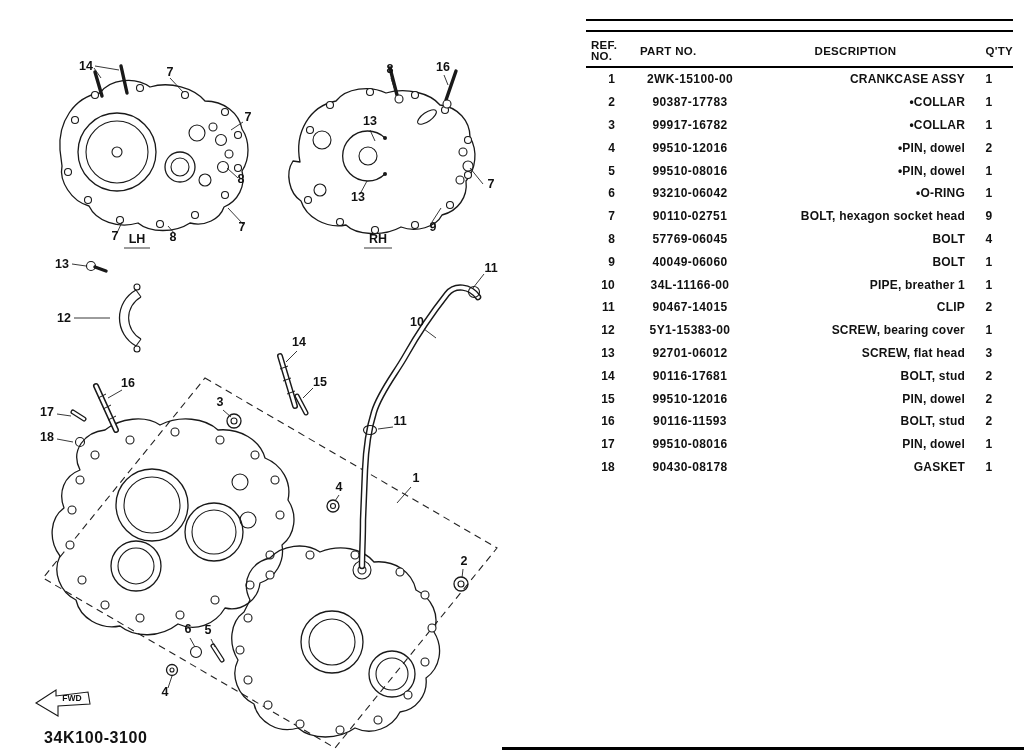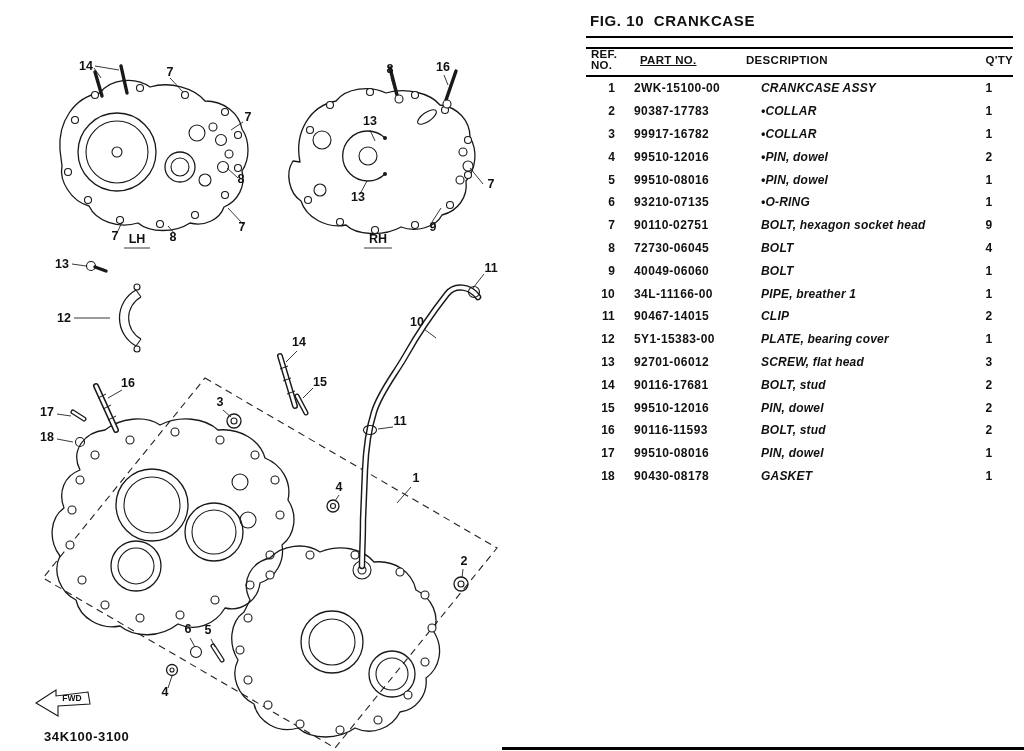--- a/index.html
+++ b/index.html
@@ -10,49 +10,49 @@
   
   .right-col { position:absolute; left:586px; top:12px; width:427px; }
   .fig-title { font-size:15px; font-weight:700; letter-spacing:.6px; white-space:pre; padding-left:4px; }
   .title-rule { border-bottom:2px solid #000; margin-top:7px; }
   table.parts { width:100%; border-collapse:collapse; margin-top:9px; table-layout:fixed; }
   col.w-ref  { width:42px; }
   col.w-part { width:118px; }
   col.w-desc { width:219px; }
   col.w-qty  { width:48px; }
   th { border-top:2px solid #000; border-bottom:2px solid #000;
-       font-size:11.5px; font-weight:700; letter-spacing:.3px; padding:0 0 4px 0; vertical-align:middle; }
+       font-size:11.5px; font-weight:700; letter-spacing:.3px; padding:8px 0 4px 0; vertical-align:middle; }
   th.h-ref  { text-align:left; padding-left:5px; line-height:11px; }
-  th.h-part { text-align:left; padding-left:12px;text-decoration:underline; }
-  th.h-desc { text-align:left; }
+  th.h-part { text-align:left; padding-left:12px; }
+  th.h-desc { text-align:center; }
   th.h-qty  { text-align:right; }
   td { height:22.8px; font-size:12px; font-weight:700; letter-spacing:.2px; padding:0; }
   td.cr { text-align:right; padding-right:13px; }
-  td.cp { text-align:left; padding-left:6px; letter-spacing:.4px; }
-  td.cd { text-align:left; padding-left:15px;font-style:italic; }
+  td.cp { text-align:center; padding-left:6px; letter-spacing:.4px; }
+  td.cd { text-align:right; padding-left:15px; }
   td.cq { text-align:center; }
   
   svg.diagram { position:absolute; left:0; top:0; }
   .ol   { fill:none; stroke:#191919; stroke-width:1.3; stroke-linejoin:round; }
   .ol2  { fill:none; stroke:#191919; stroke-width:1.1; }
   .bh   { fill:#fff; stroke:#191919; stroke-width:1.1; }
   .ld   { stroke:#222; stroke-width:.9; }
   .bolt { stroke:#191919; stroke-width:3.4; stroke-linecap:round; }
   .stud { stroke:#191919; stroke-width:6; stroke-linecap:round; }
   .studw{ stroke:#fff; stroke-width:3; stroke-linecap:round; }
   .pin  { stroke:#191919; stroke-width:5; stroke-linecap:round; }
   .pinw { stroke:#fff; stroke-width:2.4; stroke-linecap:round; }
   .pipe { fill:none; stroke:#191919; stroke-width:6.5; stroke-linecap:round; }
   .pipew{ fill:none; stroke:#fff; stroke-width:3.6; stroke-linecap:round; }
   .tick { stroke:#191919; stroke-width:1; }
   .dash { fill:none; stroke:#222; stroke-width:1.1; stroke-dasharray:7 5; }
   .co   { font:700 12.5px "Liberation Sans",sans-serif; fill:#111; text-anchor:middle; }
   .lbl  { font:700 12.5px "Liberation Sans",sans-serif; fill:#111; text-anchor:middle; }
   .sm   { font:700 8.5px "Liberation Sans",sans-serif; fill:#111; text-anchor:middle; }
-  .footer-code { position:absolute; left:44px; top:729px; font-size:13px; font-weight:700; letter-spacing:.6px; }
+  .footer-code { position:absolute; left:44px; top:729px; font-size:16px; font-weight:700; letter-spacing:.6px; }
   .scan-line { position:absolute; left:502px; right:0; bottom:1px; height:3px; background:#000; }
 </style>
 </head>
 <body>
 
 <div class="page">
 
   <svg class="diagram" width="580" height="751" viewBox="0 0 580 751">
 
     <g>
@@ -335,21 +335,20 @@
       <g>
         <polygon class="ol2" fill="#fff" points="36,703 56,690 56,696 88,692 90,704 58,706 58,716"></polygon>
         <text class="sm" x="72" y="701">FWD</text>
       </g>
     </g>
   </svg>
 
   <div class="footer-code">34K100-3100</div>
 
   <div class="right-col">
-    <div class="fig-title">FIG. 10  CRANKCASE</div>
     <div class="title-rule"></div>
 
     <table class="parts">
       <colgroup>
           <col class="w-ref">
           <col class="w-part">
           <col class="w-desc">
           <col class="w-qty">
         </colgroup>
       <thead>
@@ -389,33 +388,33 @@
             <td class="cq">2</td>
           </tr>
         <tr>
             <td class="cr">5</td>
             <td class="cp">99510-08016</td>
             <td class="cd">•PIN, dowel</td>
             <td class="cq">1</td>
           </tr>
         <tr>
             <td class="cr">6</td>
-            <td class="cp">93210-07135</td>
+            <td class="cp">93210-06042</td>
             <td class="cd">•O-RING</td>
             <td class="cq">1</td>
           </tr>
         <tr>
             <td class="cr">7</td>
             <td class="cp">90110-02751</td>
             <td class="cd">BOLT, hexagon socket head</td>
             <td class="cq">9</td>
           </tr>
         <tr>
             <td class="cr">8</td>
-            <td class="cp">72730-06045</td>
+            <td class="cp">57769-06045</td>
             <td class="cd">BOLT</td>
             <td class="cq">4</td>
           </tr>
         <tr>
             <td class="cr">9</td>
             <td class="cp">40049-06060</td>
             <td class="cd">BOLT</td>
             <td class="cq">1</td>
           </tr>
         <tr>
@@ -426,21 +425,21 @@
           </tr>
         <tr>
             <td class="cr">11</td>
             <td class="cp">90467-14015</td>
             <td class="cd">CLIP</td>
             <td class="cq">2</td>
           </tr>
         <tr>
             <td class="cr">12</td>
             <td class="cp">5Y1-15383-00</td>
-            <td class="cd">PLATE, bearing cover</td>
+            <td class="cd">SCREW, bearing cover</td>
             <td class="cq">1</td>
           </tr>
         <tr>
             <td class="cr">13</td>
             <td class="cp">92701-06012</td>
             <td class="cd">SCREW, flat head</td>
             <td class="cq">3</td>
           </tr>
         <tr>
             <td class="cr">14</td>

